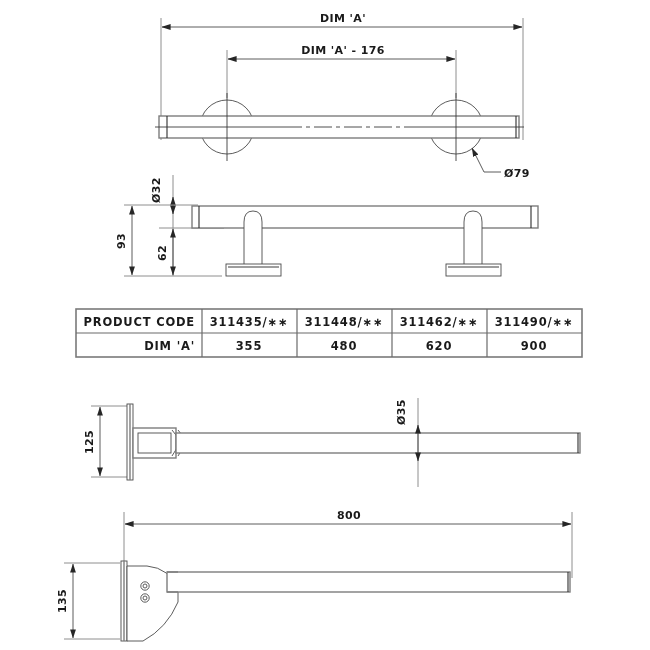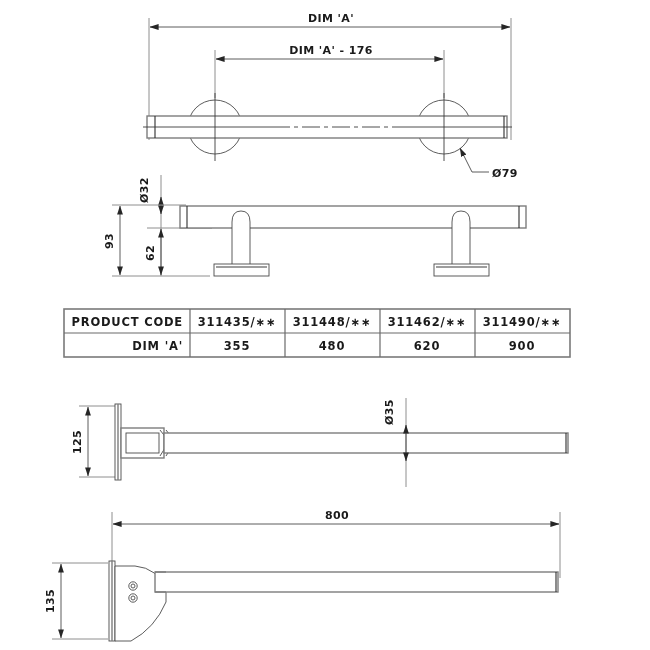--- a/index.html
+++ b/index.html
@@ -11,20 +11,21 @@
     width: 650px;
     height: 650px;
     font-family: "DejaVu Sans", sans-serif;
     overflow: hidden;
   }
   #drawing-root {
     position: relative;
     width: 570px;
     height: 650px;
     background: #ffffff;
+    margin-left: 12px;
   }
   svg.sheet {
     display: block;
     width: 650px;
     height: 650px;
   }
   
   .obj-dark { stroke: #2c2c2c; stroke-width: 1.1; fill: none; }
   .obj-mid  { stroke: #7d7d7d; stroke-width: 1.4; fill: none; }
   .obj-thin { stroke: #4a4a4a; stroke-width: 0.9; fill: none; }

